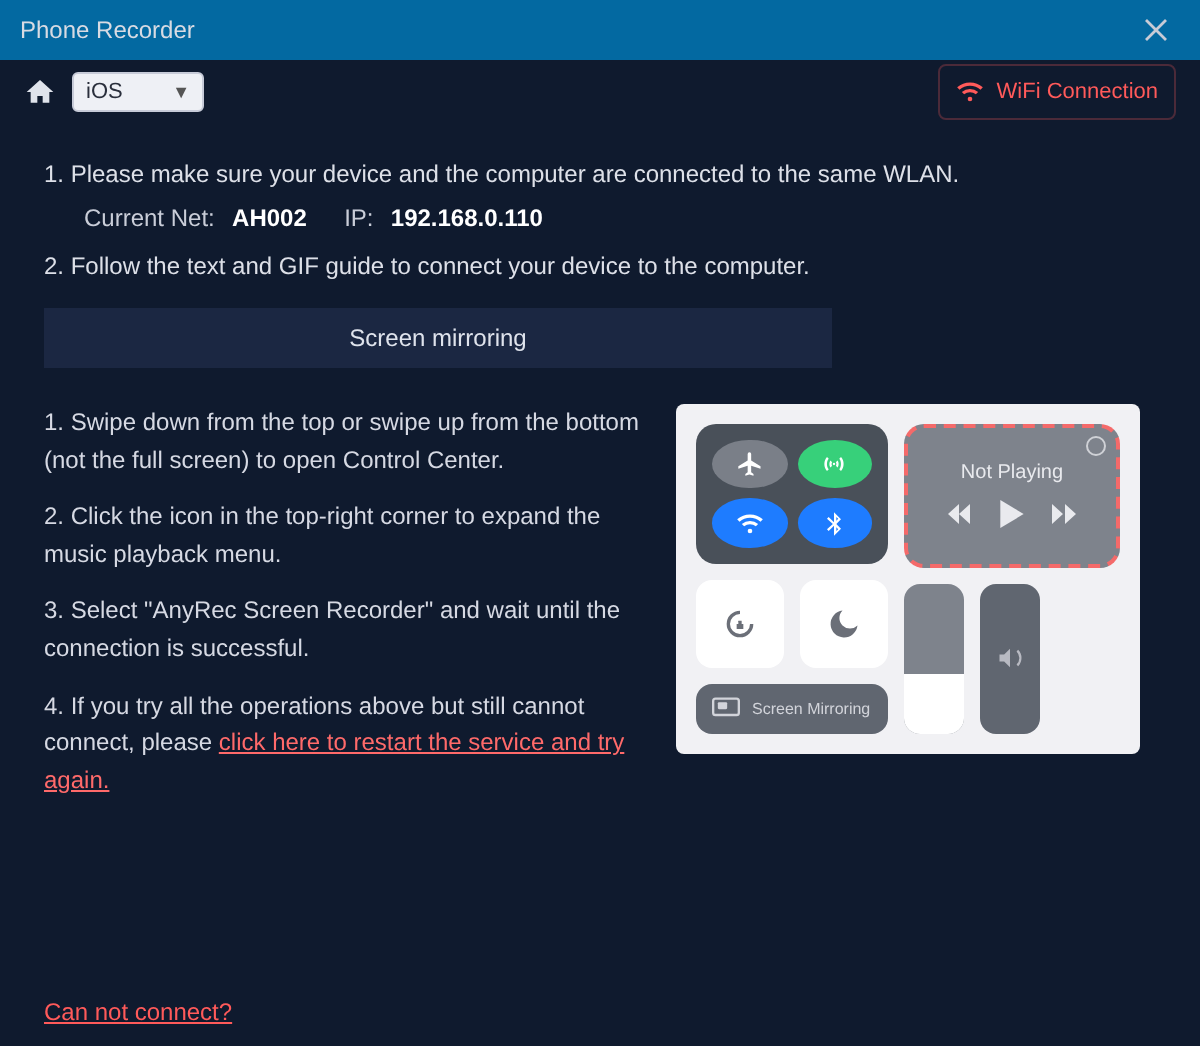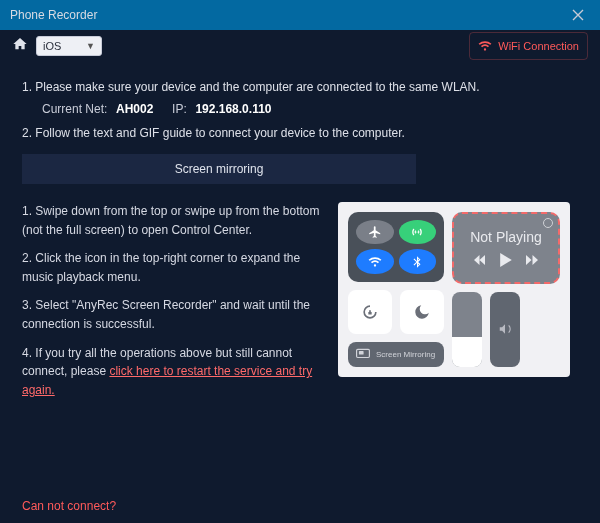--- a/index.html
+++ b/index.html
@@ -1,21 +1,21 @@
 <!DOCTYPE html>
 <html><head>
   <meta charset="utf-8">
   <style>
   *{box-sizing:border-box;margin:0;padding:0}
   body{width:600px;height:523px;background:#0f1a2e;color:#e0e4ec;font-family:"Segoe UI",Arial,sans-serif;font-size:12px;overflow:hidden}
   .titlebar{display:flex;align-items:center;justify-content:space-between;height:30px;padding:0 10px;background:#0369a1}
   .titlebar .title{font-size:12px;color:#d8dbe3}
   .titlebar .close{width:24px;height:24px;display:flex;align-items:center;justify-content:center;cursor:pointer;font-size:16px;color:#c8cbd6}
   .toolbar{display:flex;align-items:center;justify-content:space-between;height:28px;padding:0 12px;margin-top:2px}
-  .toolbar-left{display:flex;align-items:flex-start;gap:8px}
+  .toolbar-left{display:flex;align-items:center;gap:8px}
   .home-icon{width:16px;height:16px;display:flex;align-items:center;justify-content:center}
   .home-icon svg{fill:#e0e4ec}
   .platform-select{width:66px;height:20px;background:#eef0f5;border:1px solid #c7cbd8;border-radius:3px;display:flex;align-items:center;justify-content:space-between;padding:0 6px;font-size:11px;color:#2a2f3c;cursor:pointer}
   .platform-select .chev{font-size:9px;color:#555}
   .wifi-btn{display:flex;align-items:center;gap:6px;color:#ff5a5a;font-size:11px;padding:6px 8px;cursor:pointer;border:1px solid rgba(255,90,90,.25);border-radius:4px}
   .wifi-btn svg{fill:#ff5a5a}
   .content{padding:10px 22px 0 22px}
   .line{margin:10px 0 8px 0;font-size:12px;color:#dde0e8}
   .netinfo{margin:6px 0 10px 20px;font-size:12px;color:#c9cdd8}
   .netinfo b{color:#fff;font-weight:700;margin:0 2px}
@@ -35,30 +35,30 @@
   .q-cell-green{background:#37d07a}
   .q-wifi{background:#1e7cff}
   .q-bt{background:#1e7cff}
   .qcell svg{fill:#fff}
   .row2{display:flex;gap:8px}
   .sq{width:44px;height:44px;background:#fff;border-radius:8px;display:flex;align-items:center;justify-content:center}
   .sq svg{fill:#6b6f78}
   .row3{width:96px;height:26px;background:#606670;border-radius:8px;display:flex;align-items:center;gap:6px;padding:0 8px;color:#d2d4da;font-size:8px}
   .panel-right{display:flex;flex-direction:column;gap:8px;flex:1}
   .music{height:72px;background:#7e838c;border-radius:10px;position:relative;border:2px dashed #f46a6a;display:flex;flex-direction:column;align-items:center;justify-content:center;color:#e9eaee}
-  .music .np{font-size:14px;margin-bottom:8px}
+  .music .np{font-size:10px;margin-bottom:8px}
   .music .ctrls{display:flex;gap:14px;align-items:center}
   .music .ctrls svg{fill:#e9eaee}
   .music .dot{position:absolute;top:4px;right:5px;width:10px;height:10px;border:1px solid #cfd1d6;border-radius:50%}
   .ctrls2{display:flex;gap:8px;height:76px}
   .vcol{width:30px;border-radius:8px;background:#7e838c;display:flex;align-items:flex-end;overflow:hidden}
   .vcol.light .fill{height:40%;width:100%;background:#fff}
   .vcol.dark{background:#606670;display:flex;align-items:center;justify-content:center}
   .vcol.dark svg{fill:#b8bac2}
-  .footer{position:absolute;bottom:10px;left:22px;color:#ff5a5a;font-size:12px;cursor:pointer}
+  .footer{position:absolute;bottom:10px;left:22px;color:#ff5a5a;text-decoration:underline;font-size:12px;cursor:pointer}
   </style>
 </head>
 <body>
 
 <div class="titlebar">
   <span class="title">Phone Recorder</span>
   <div class="close">
     <svg width="12" height="12" viewBox="0 0 12 12">
         <path stroke="#c8cbd6" stroke-width="1.4" fill="none" d="M1 1 L11 11 M11 1 L1 11"></path>
       </svg>

